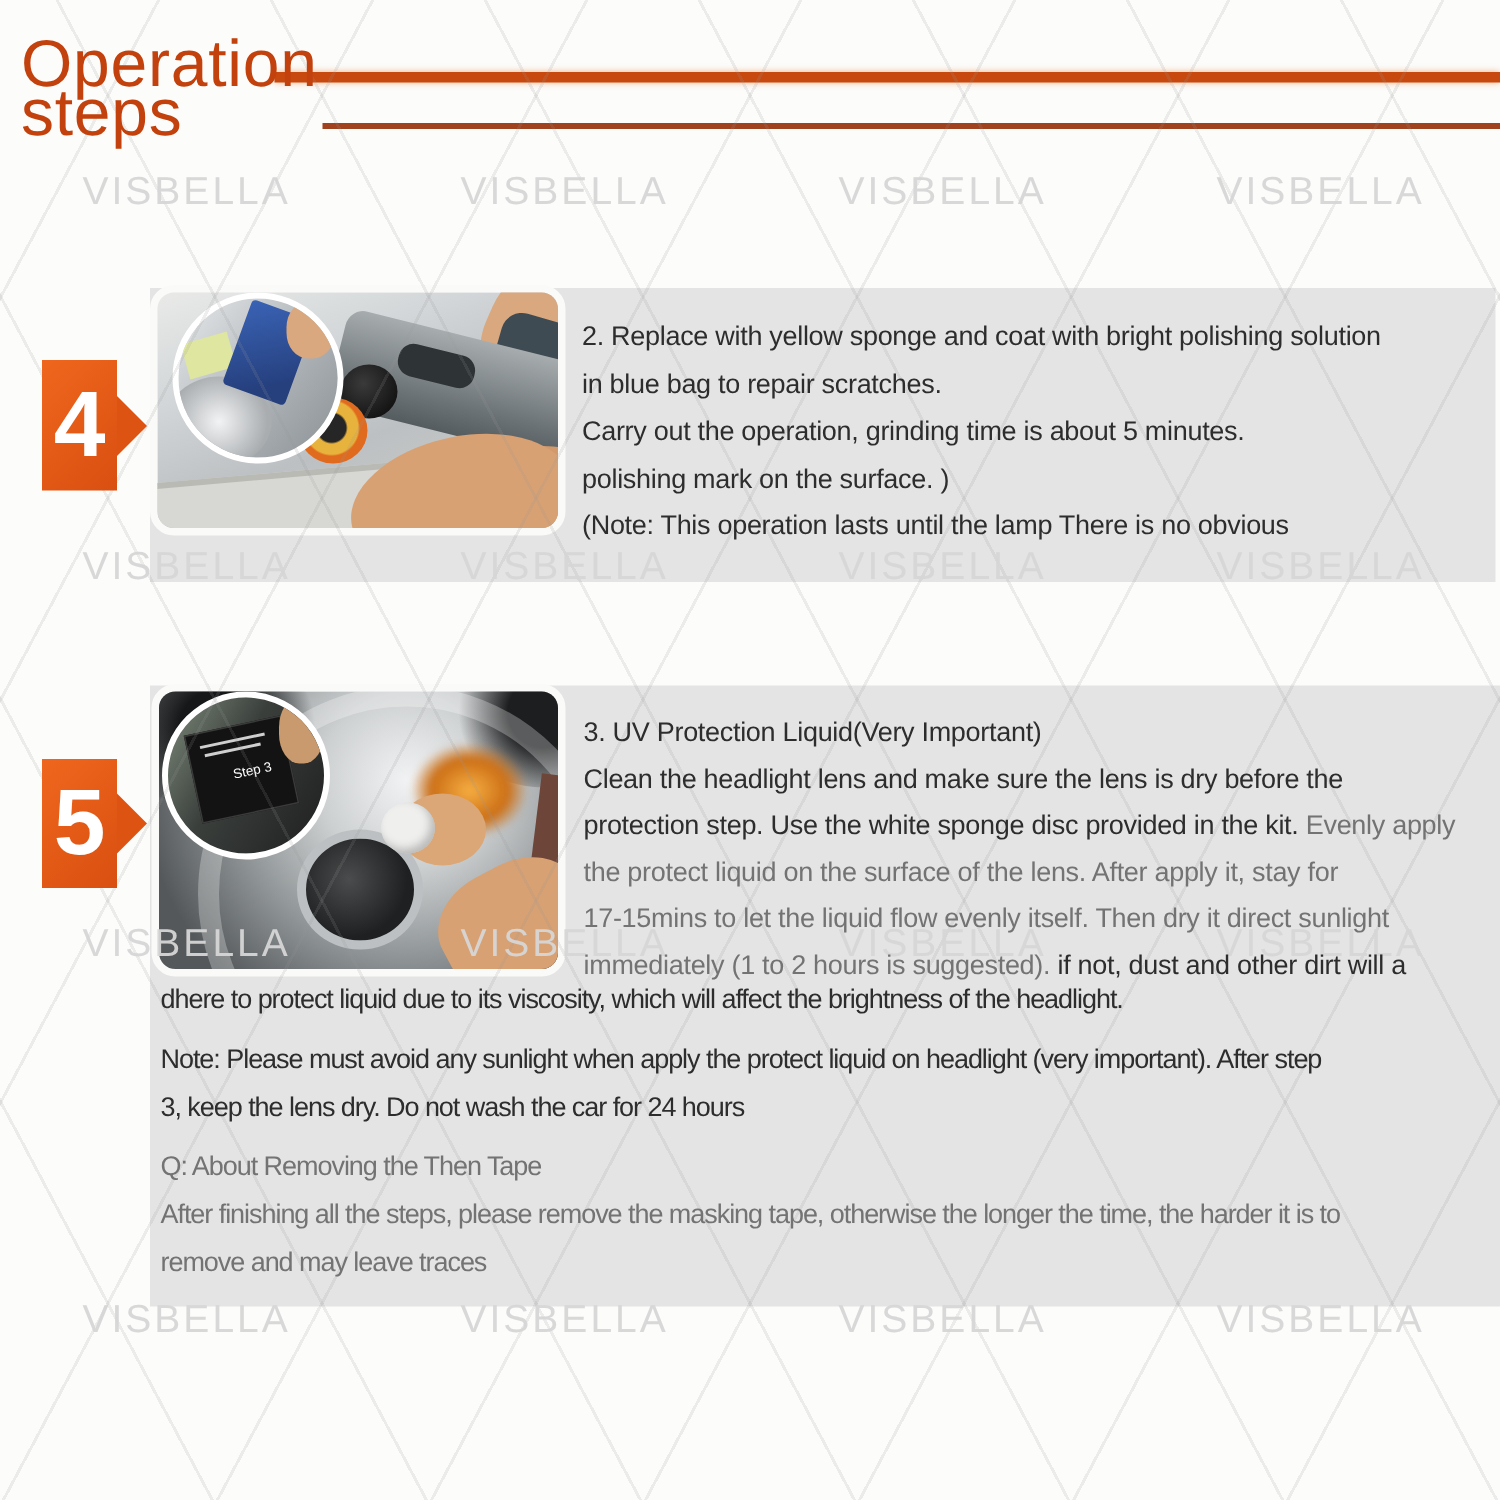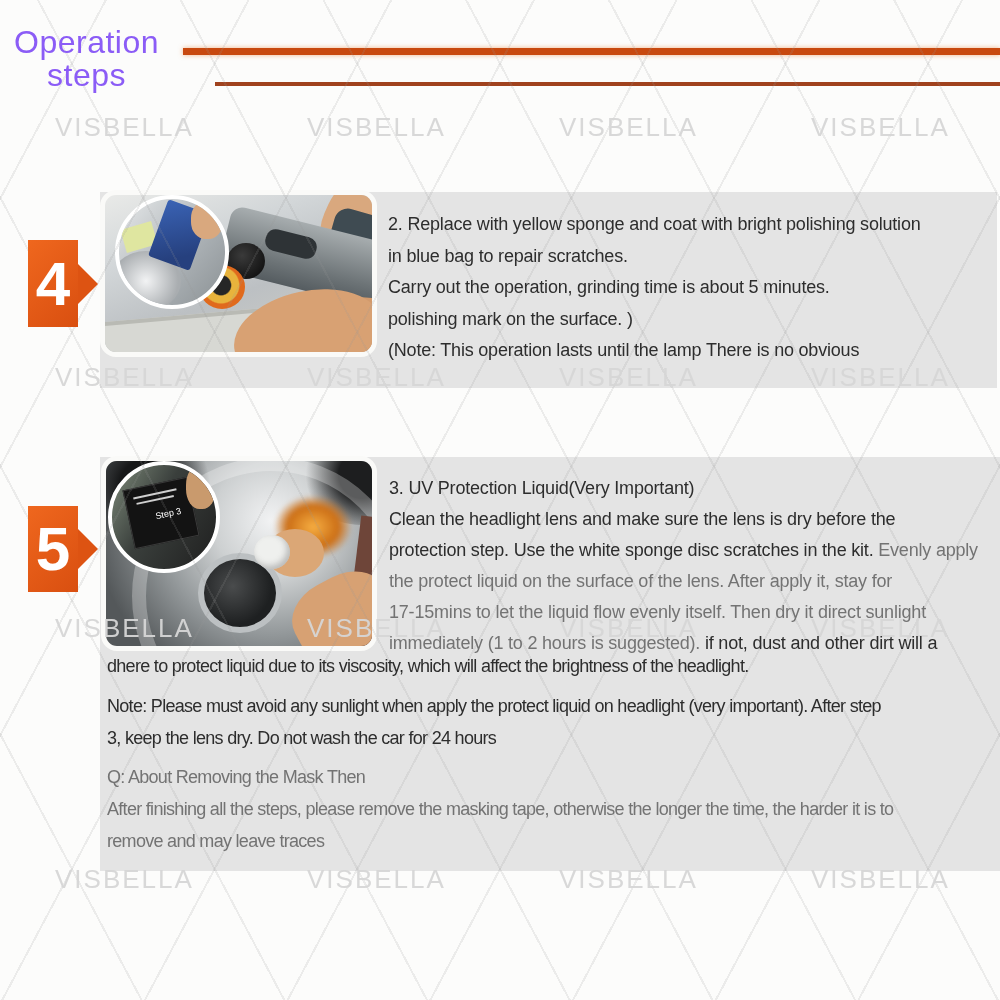--- a/index.html
+++ b/index.html
@@ -7,22 +7,22 @@
           background:#fcfcfb;font-family:"Liberation Sans",sans-serif;}
   
   .lattice{position:absolute;inset:0;z-index:4;pointer-events:none;background:
     repeating-linear-gradient(62deg, transparent 0 124px, rgba(150,150,150,.16) 124px 126px),
     repeating-linear-gradient(-62deg, transparent 0 124px, rgba(150,150,150,.16) 124px 126px);}
   
   .wm-row{position:absolute;left:55px;display:flex;z-index:5;pointer-events:none;}
   .wm{flex:0 0 252px;font-size:26px;letter-spacing:2px;color:rgba(214,214,214,.95);
       font-weight:400;white-space:nowrap;}
   
-  .title{position:absolute;left:14px;top:26px;z-index:10;color:#8b5cf6;
-         font-size:32px;line-height:33px;letter-spacing:.5px;text-align:center;}
+  .title{position:absolute;left:14px;top:26px;z-index:10;color:#c2410c;
+         font-size:44px;line-height:33px;letter-spacing:.5px;}
   .rule{position:absolute;z-index:3;}
   .rule1{left:183px;top:48px;width:817px;height:7px;background:#c8490f;
          box-shadow:0 0 5px rgba(232,120,40,.55);}
   .rule2{left:215px;top:82px;width:785px;height:4px;background:#a0421e;}
   
   .panel{position:absolute;background:#e4e4e4;z-index:1;}
   #panel1{left:100px;top:192px;width:897px;height:196px;}
   #panel2{left:100px;top:457px;width:900px;height:414px;}
   
   .badge{position:absolute;width:50px;z-index:6;display:flex;align-items:center;justify-content:center;
@@ -191,33 +191,33 @@
     <div>2. Replace with yellow sponge and coat with bright polishing solution</div>
     <div>in blue bag to repair scratches.</div>
     <div>Carry out the operation, grinding time is about 5 minutes.</div>
     <div>polishing mark on the surface.  )</div>
     <div>(Note: This operation lasts until the lamp There is no obvious</div>
   </div>
 
   <div class="t" id="step5-text">
     <div>3. UV Protection Liquid(Very Important)</div>
     <div>Clean the headlight lens and make sure the lens is dry before the</div>
-    <div><span>protection step. Use the white sponge disc scratches in the kit. </span><span class="red">Evenly apply</span></div>
+    <div><span>protection step. Use the white sponge disc provided in the kit. </span><span class="red">Evenly apply</span></div>
     <div class="red">the protect liquid on the surface of the lens. After apply it, stay for</div>
     <div class="red">17-15mins to let the liquid flow evenly itself. Then dry it direct sunlight</div>
     <div><span class="red">immediately (1 to 2 hours is suggested).</span><span> if not, dust and other dirt will a</span></div>
   </div>
 
   <div class="t" id="cont-text">
     <div>dhere to protect liquid due to its viscosity, which will affect the brightness of the headlight.</div>
   </div>
   <div class="t" id="note-text">
     <div>Note: Please must avoid any sunlight when apply the protect liquid on headlight (very important). After step</div>
     <div>3, keep the lens dry. Do not wash the car for 24 hours</div>
   </div>
 
   <div class="t red" id="q-text">
-    <div>Q: About Removing the Mask Then</div>
+    <div>Q: About Removing the Then Tape</div>
     <div>After finishing all the steps, please remove the masking tape, otherwise the longer the time, the harder it is to</div>
     <div>remove and may leave traces</div>
   </div>
 
 </div>
 
 </body></html>

